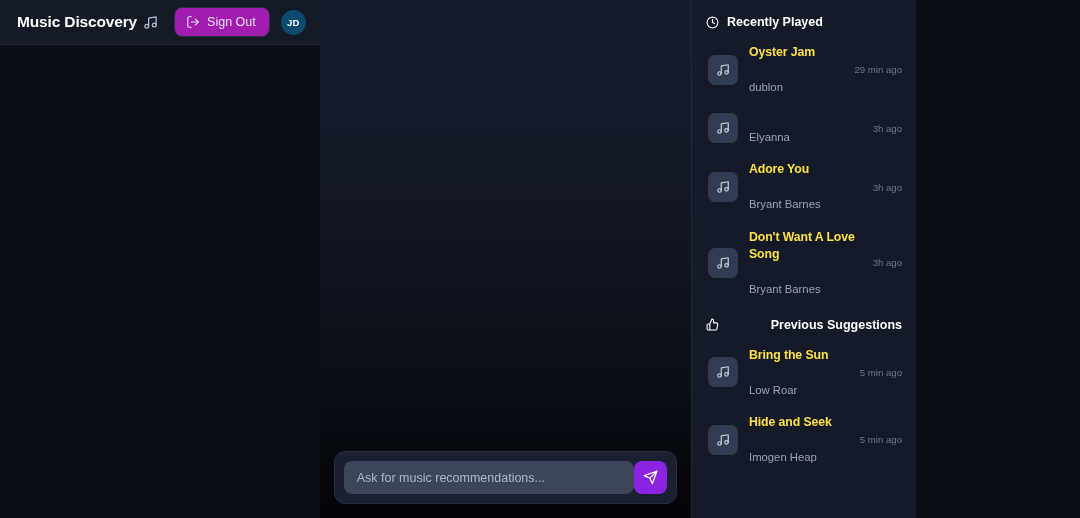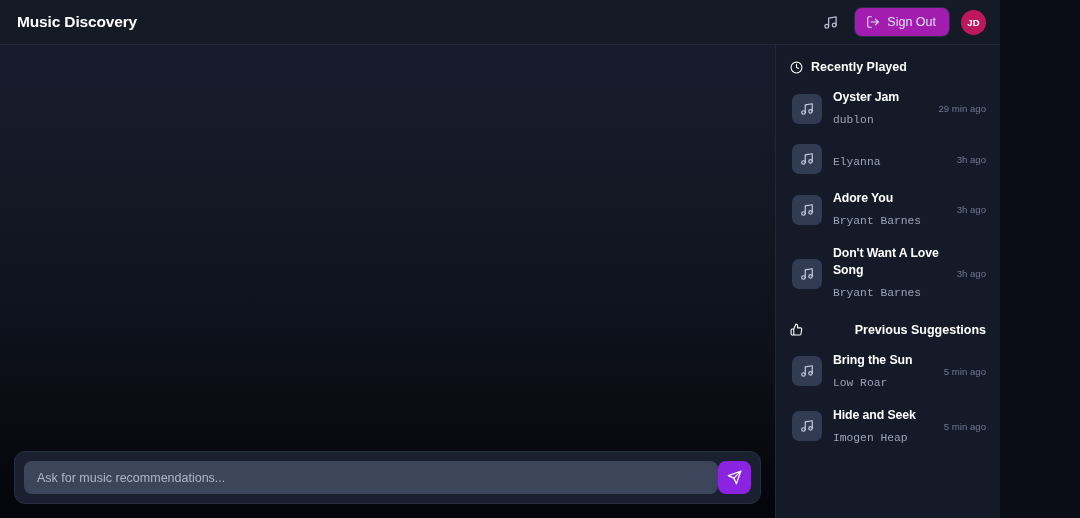--- a/index.html
+++ b/index.html
@@ -7,24 +7,24 @@
   html, body {
     width: 1080px;
     height: 518px;
     overflow: hidden;
     background: #0a0d16;
     font-family: "Liberation Sans", sans-serif;
     -webkit-font-smoothing: antialiased;
   }
 
   #app {
-    width: 1000px;
+    width: 916px;
     height: 518px;
     display: flex;
-    flex-direction: column;
+    flex-direction: row;
     position: relative;
   }
 
   
   .header {
     height: 45px;
     min-height: 45px;
     background: #151a27;
     border-bottom: 1px solid #222838;
     display: flex;
@@ -71,21 +71,21 @@
     font-size: 12.5px;
     cursor: pointer;
     line-height: 1;
   }
   .signout-btn .lbl { font-size: 12.5px; }
 
   .avatar {
     width: 25px;
     height: 25px;
     border-radius: 50%;
-    background: #be185d;
+    background: #0c4a6e;
     color: #ffffff;
     font-size: 9.5px;
     font-weight: bold;
     display: flex;
     align-items: center;
     justify-content: center;
     letter-spacing: 0.2px;
     cursor: pointer;
   }
 
@@ -200,33 +200,32 @@
     justify-content: center;
     color: #c7cddb;
   }
 
   .track-info {
     flex: 1;
     min-width: 0;
   }
 
   .track-title {
-    color: #ffffff;
+    color: #fde047;
     font-size: 12.3px;
     font-weight: bold;
     line-height: 1.38;
     letter-spacing: -0.1px;
   }
 
   .track-artist {
     color: #9aa3b6;
     font-size: 11.3px;
     line-height: 1.35;
-    margin-top: 7px;
-    font-family: Liberation Mono, monospace;
+    margin-top: 19px;
   }
 
   .track-time {
     color: #6f7890;
     font-size: 9.6px;
     white-space: nowrap;
     align-self: center;
   }
 </style>
 </head>

